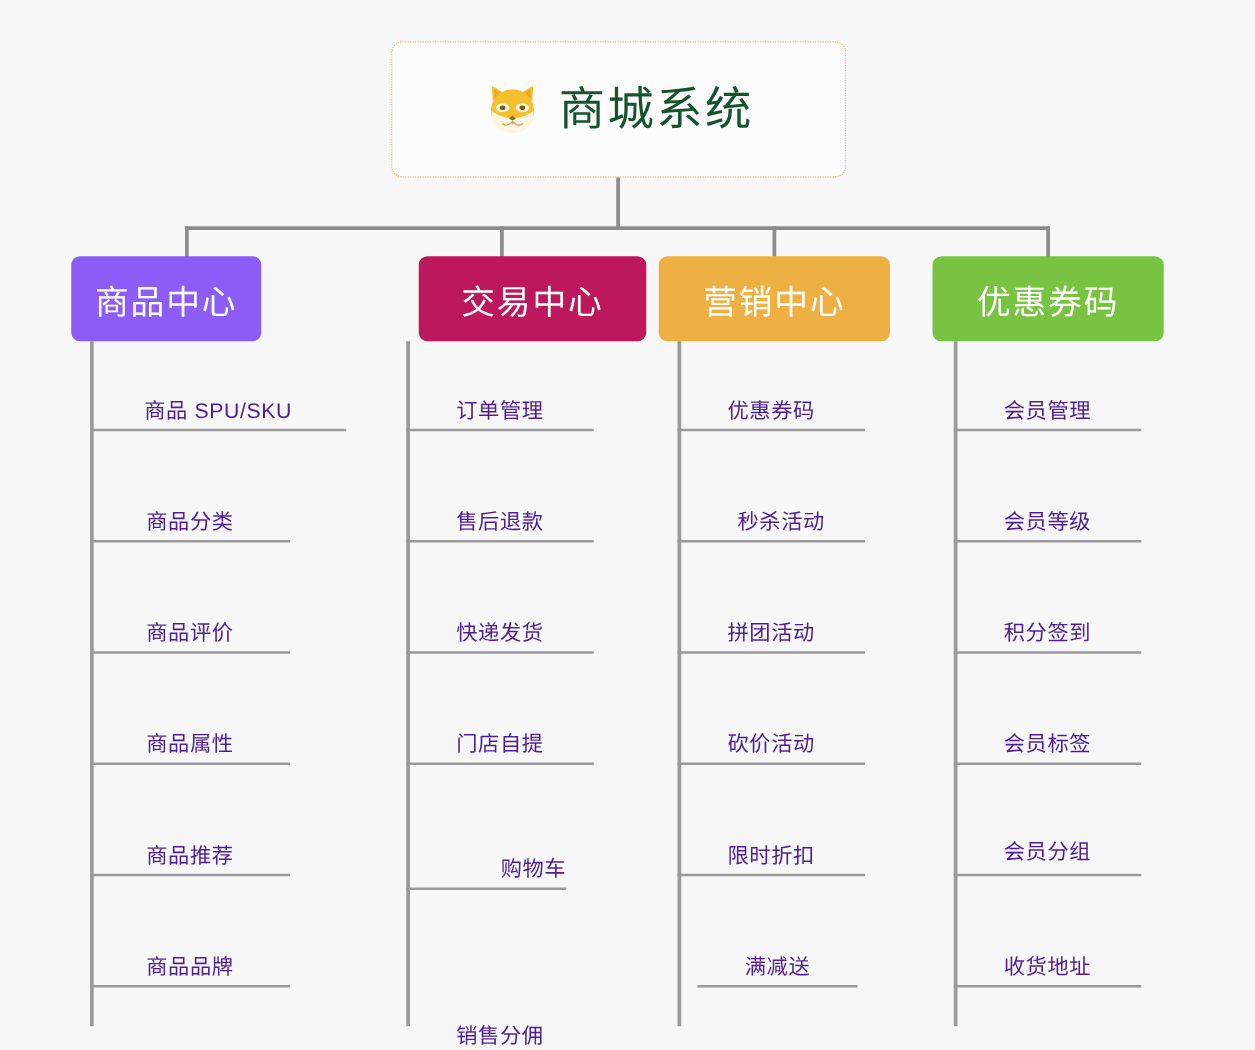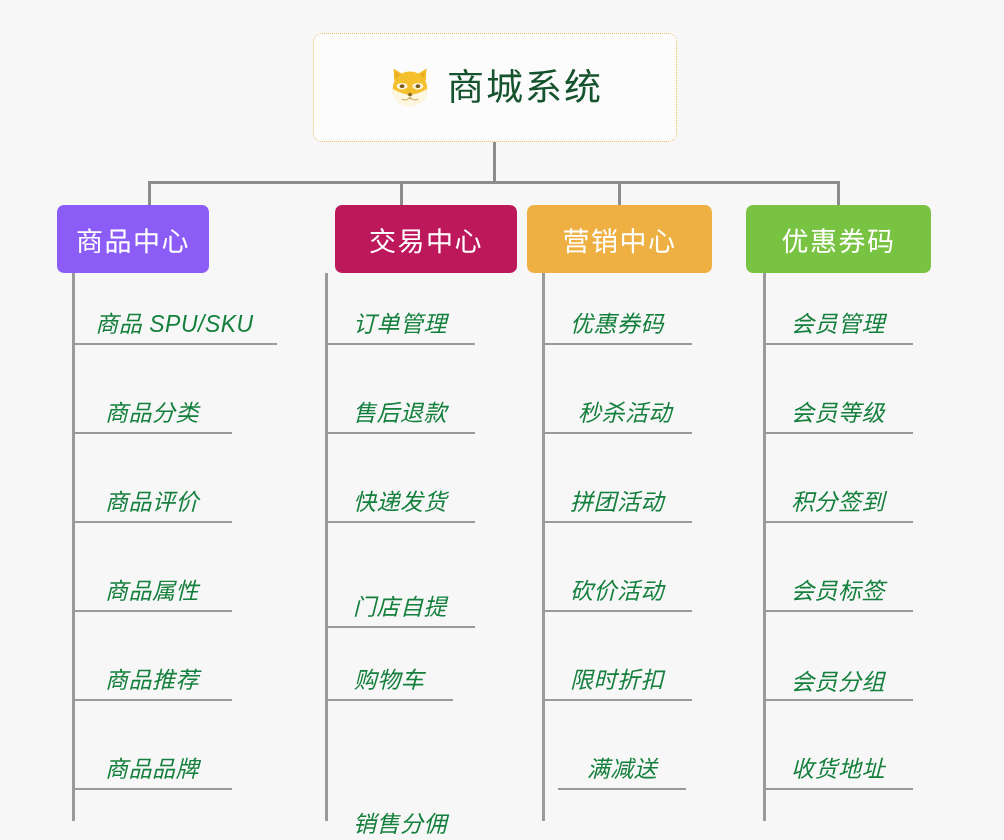--- a/index.html
+++ b/index.html
@@ -90,25 +90,24 @@
     position: absolute;
     left: 0;
     box-sizing: border-box;
     border-bottom: 2px solid #9a9a9a;
     display: flex;
     align-items: flex-end;
     justify-content: center;
     padding-bottom: 4px;
   }
   .leaf-label {
-    font-size: 23px;
-    color: #15803d;
+    font-size: 17px;
+    color: #4c1d95;
     letter-spacing: 0.5px;
     white-space: nowrap;
-    font-style: italic;
   }
 </style>
 </head>
 <body>
 
 <div id="mindmap">
 
   <div class="root-node">
     <svg class="dog-icon" viewBox="0 0 64 64" aria-hidden="true">
 
@@ -183,24 +182,24 @@
     <div class="trunk" style="height:548px;"></div>
     <div class="leaf" style="top:35px;  width:150px; height:37px;">
         <span class="leaf-label">订单管理</span>
       </div>
     <div class="leaf" style="top:124px; width:150px; height:37px;">
         <span class="leaf-label">售后退款</span>
       </div>
     <div class="leaf" style="top:213px; width:150px; height:37px;">
         <span class="leaf-label">快递发货</span>
       </div>
-    <div class="leaf" style="top:318px; width:150px; height:37px;">
+    <div class="leaf" style="top:302px; width:150px; height:37px;">
         <span class="leaf-label">门店自提</span>
       </div>
-    <div class="leaf" style="top:391px; width:128px; height:37px;">
+    <div class="leaf" style="top:402px; width:128px; height:37px;justify-content:flex-end;">
         <span class="leaf-label">购物车</span>
       </div>
     <div class="leaf" style="top:492px; width:150px; height:37px;margin-top:43px;">
         <span class="leaf-label">销售分佣</span>
       </div>
   </div>
 
   <div class="branch" style="left:542px;">
     <div class="trunk" style="height:548px;"></div>
     <div class="leaf" style="top:35px;  width:150px; height:37px;">

